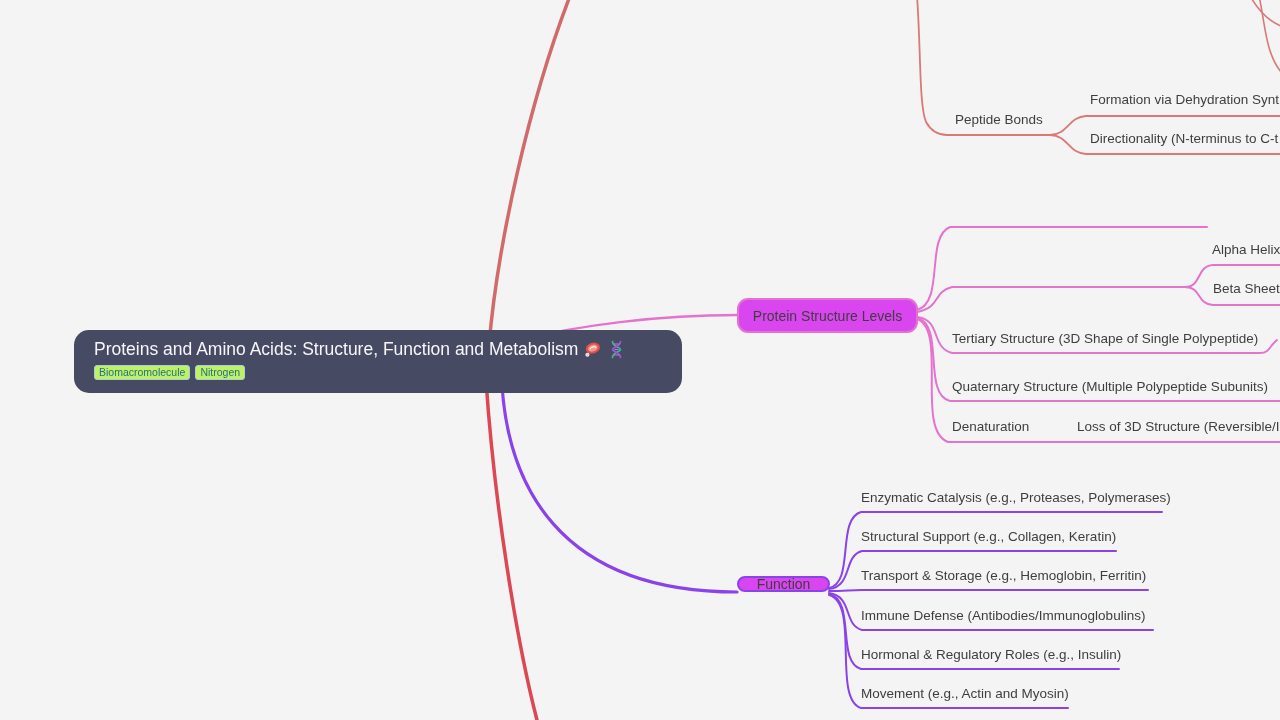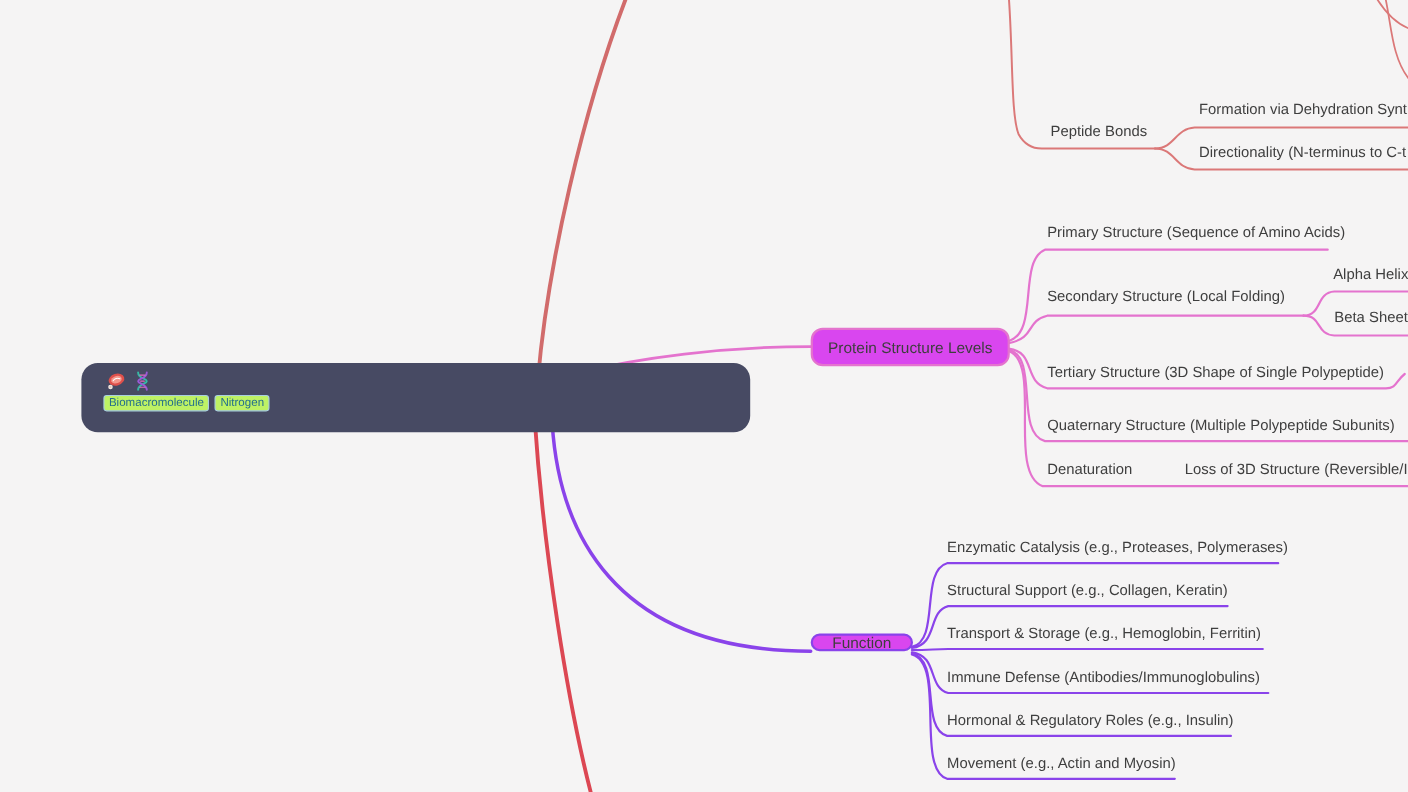--- a/index.html
+++ b/index.html
@@ -114,22 +114,20 @@
       <path d="M829,593 C853,596 843,625 862,630 H1153" stroke="#8a43ea" stroke-width="2"></path>
       <path d="M829,594 C856,600 836,662 861,669 H1119" stroke="#8a43ea" stroke-width="2"></path>
       <path d="M829,595 C860,603 832,699 861,708 H1068" stroke="#8a43ea" stroke-width="2"></path>
     </g>
   </svg>
 
   <div class="label" id="lbl-peptide">Peptide Bonds</div>
   <div class="label" id="lbl-formation">Formation via Dehydration Synt</div>
   <div class="label" id="lbl-directionality">Directionality (N-terminus to C-t</div>
 
-  <div class="label" id="lbl-primary">Primary Structure (Sequence of Amino Acids)</div>
-  <div class="label" id="lbl-secondary">Secondary Structure (Local Folding)</div>
   <div class="label" id="lbl-alpha">Alpha Helix</div>
   <div class="label" id="lbl-beta">Beta Sheet</div>
   <div class="label" id="lbl-tertiary">Tertiary Structure (3D Shape of Single Polypeptide)</div>
   <div class="label" id="lbl-quaternary">Quaternary Structure (Multiple Polypeptide Subunits)</div>
   <div class="label" id="lbl-denaturation">Denaturation</div>
   <div class="label" id="lbl-loss">Loss of 3D Structure (Reversible/Ir</div>
 
   <div class="label" id="lbl-enzymatic">Enzymatic Catalysis (e.g., Proteases, Polymerases)</div>
   <div class="label" id="lbl-transport">Transport &amp; Storage (e.g., Hemoglobin, Ferritin)</div>
   <div class="label" id="lbl-structural">Structural Support (e.g., Collagen, Keratin)</div>
@@ -139,20 +137,21 @@
 
   <div class="boxnode" id="structure-box">
     <span>Protein Structure Levels</span>
   </div>
   <div class="boxnode" id="function-box">
     <span>Function</span>
   </div>
 
   <div id="root-node">
     <div id="root-title-row">
+      <span id="root-title">Proteins and Amino Acids: Structure, Function and Metabolism</span>
       <span class="emoji-icon">
         <svg viewBox="0 0 24 24" width="19" height="19">
           <g transform="rotate(-18 12 12)">
             <ellipse cx="13" cy="10.5" rx="9.2" ry="6.8" fill="#e0504b"></ellipse>
             <ellipse cx="13" cy="10.5" rx="6.2" ry="4.2" fill="#f4978c"></ellipse>
             <path d="M9,10.5 C11,8.5 15,8.5 17,10.8" stroke="#ffffff" stroke-width="1.2" fill="none" stroke-linecap="round"></path>
           </g>
           <circle cx="5.6" cy="18.6" r="2.6" fill="#f3e9e2"></circle>
           <circle cx="5.6" cy="18.6" r="1.2" fill="#e2c9be"></circle>
         </svg>

